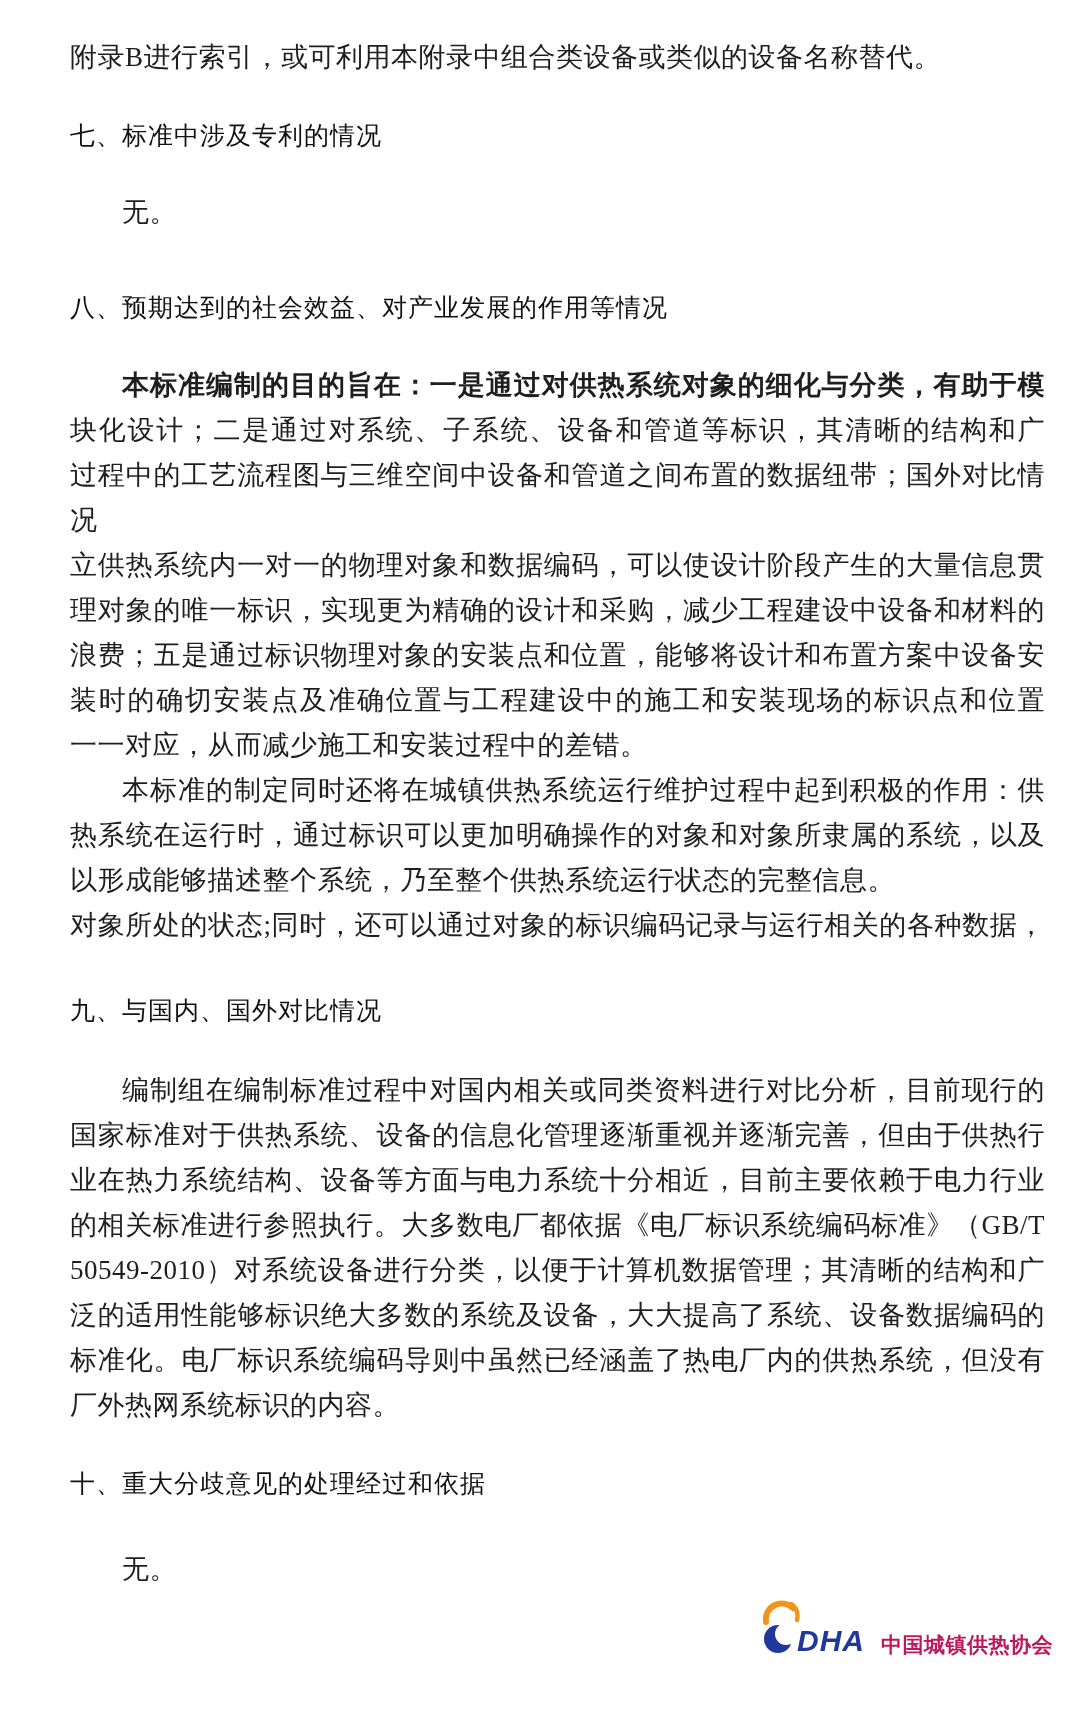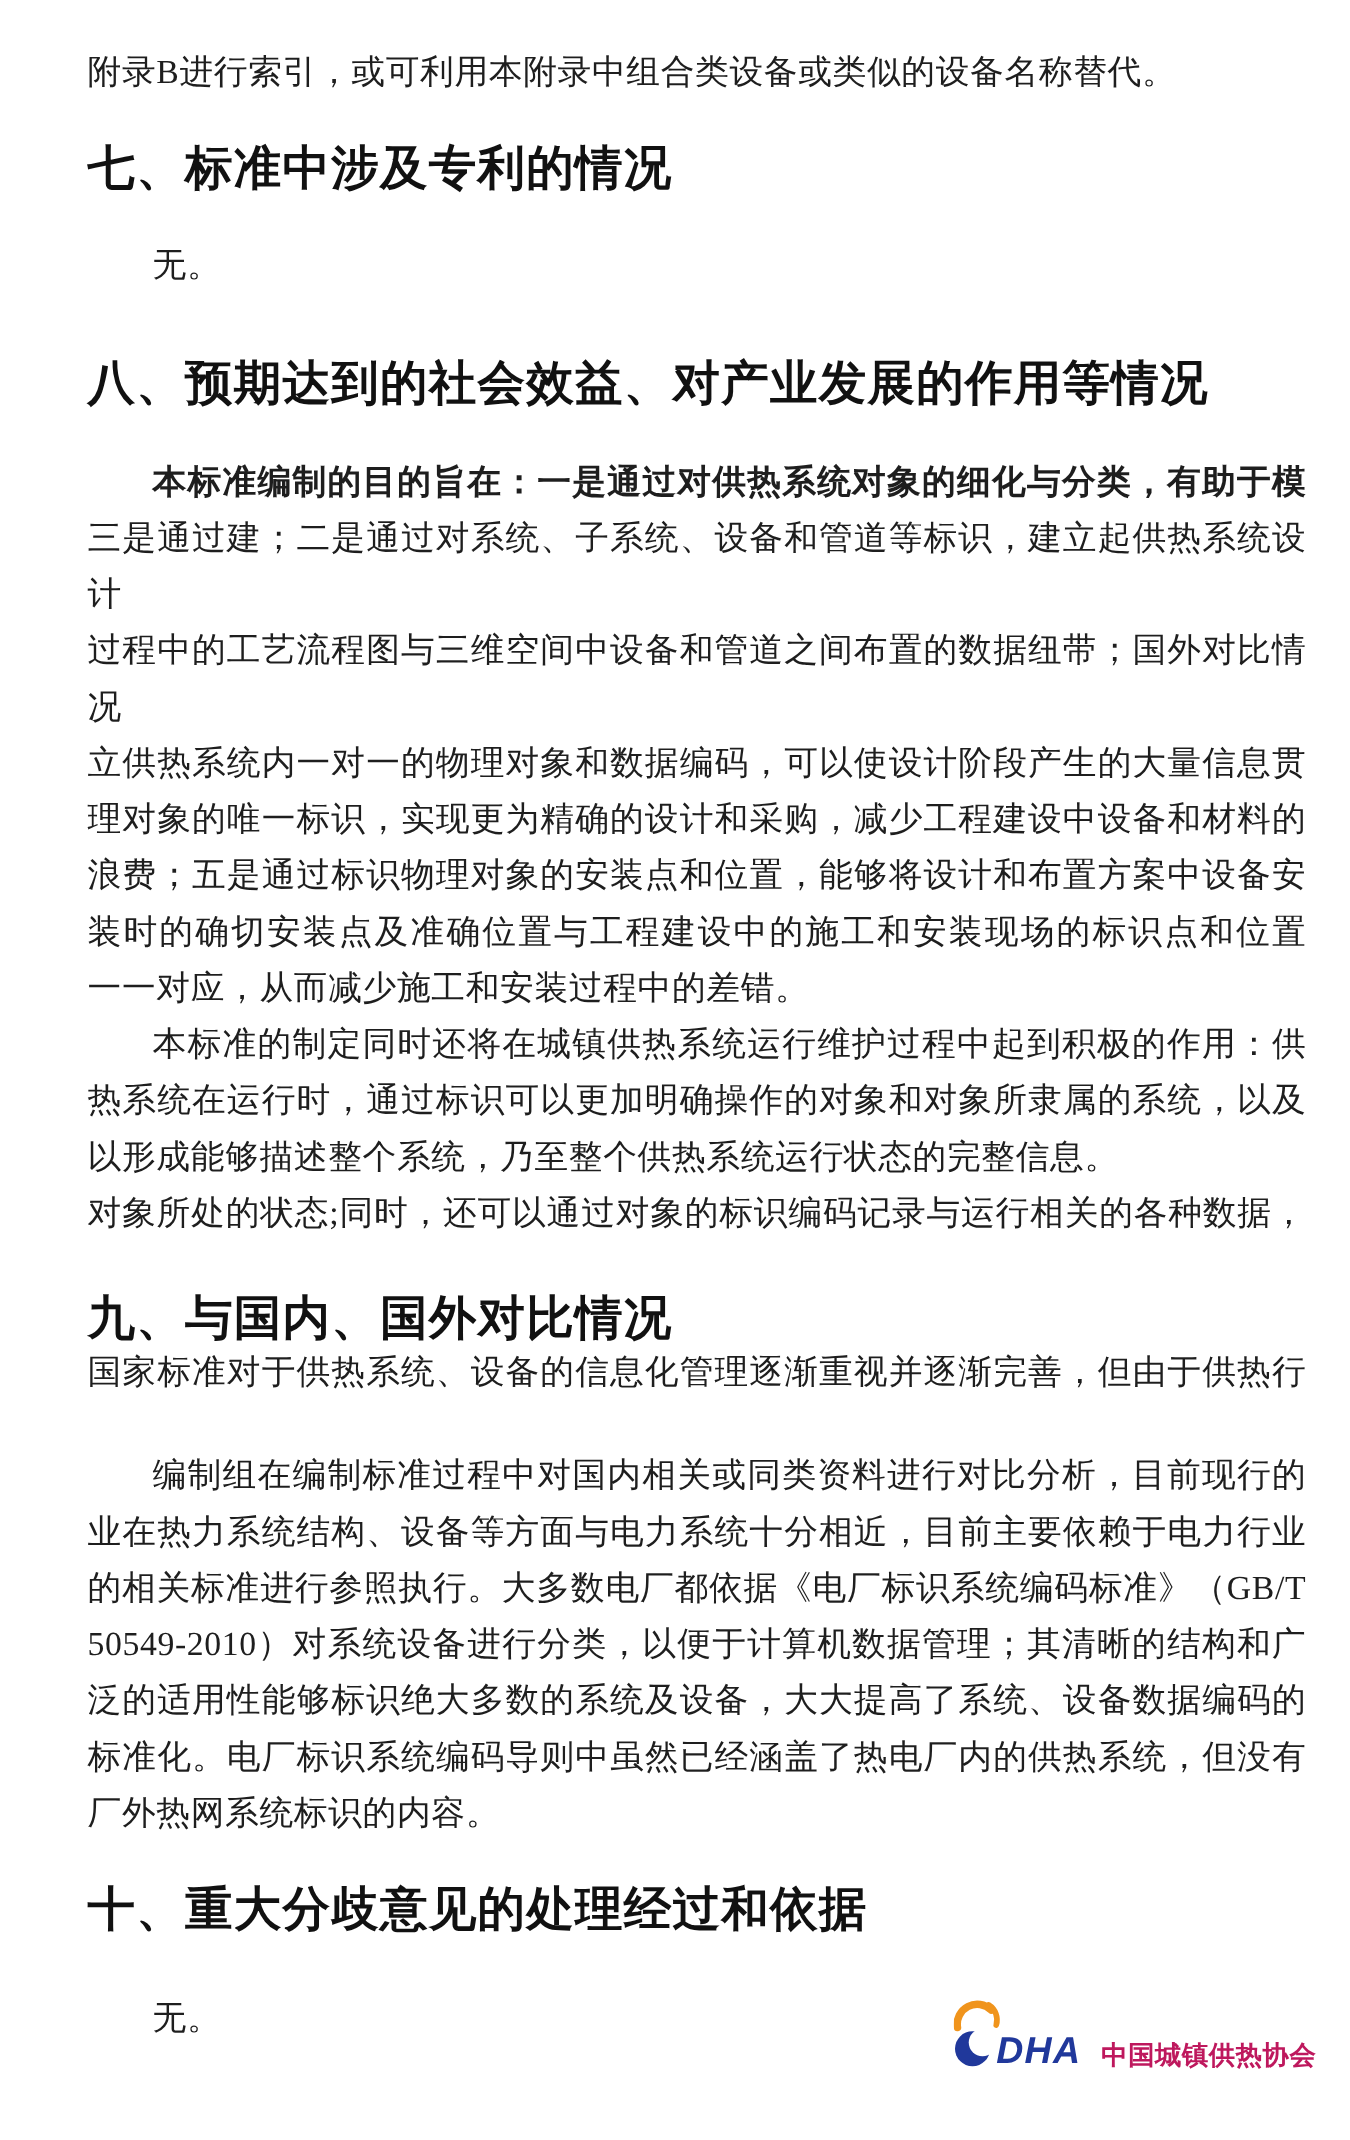--- a/index.html
+++ b/index.html
@@ -29,22 +29,22 @@
   .j {
     text-align: justify;
     text-align-last: justify;
     text-justify: inter-character;
   }
   
   .ind { text-indent: 52px; }
   
   .h {
     font-family: "Liberation Sans", "DejaVu Sans", sans-serif;
-    font-weight: 700;
-    font-size: 38px;
+    font-weight: 400;
+    font-size: 25px;
     line-height: 40px;
     margin: 0;
     color: #111111;
     letter-spacing: 1px;
   }
   .mt35 { margin-top: 35px; }
   .mt36 { margin-top: 36px; font-weight: bold; }
   .mt38 { margin-top: 38px; }
   .mt42 { margin-top: 42px; }
   .mt44 { margin-top: 44px; }
@@ -84,35 +84,35 @@
 
 <main class="page">
 
   <p class="bl">附录B进行索引，或可利用本附录中组合类设备或类似的设备名称替代。</p>
 
   <h2 class="h mt35">七、标准中涉及专利的情况</h2>
   <p class="bl ind mt35">无。</p>
 
   <h2 class="h mt52">八、预期达到的社会效益、对产业发展的作用等情况</h2>
   <p class="bl j ind mt36">本标准编制的目的旨在：一是通过对供热系统对象的细化与分类，有助于模</p>
-  <p class="bl j">三是通过建；二是通过对系统、子系统、设备和管道等标识，建立起供热系统设计</p>
+  <p class="bl j">块化设计；二是通过对系统、子系统、设备和管道等标识，其清晰的结构和广</p>
   <p class="bl j">过程中的工艺流程图与三维空间中设备和管道之间布置的数据纽带；国外对比情况</p>
   <p class="bl j">立供热系统内一对一的物理对象和数据编码，可以使设计阶段产生的大量信息贯</p>
   <p class="bl j">理对象的唯一标识，实现更为精确的设计和采购，减少工程建设中设备和材料的</p>
   <p class="bl j">浪费；五是通过标识物理对象的安装点和位置，能够将设计和布置方案中设备安</p>
   <p class="bl j">装时的确切安装点及准确位置与工程建设中的施工和安装现场的标识点和位置</p>
   <p class="bl">一一对应，从而减少施工和安装过程中的差错。</p>
   <p class="bl j ind">本标准的制定同时还将在城镇供热系统运行维护过程中起到积极的作用：供</p>
   <p class="bl j">热系统在运行时，通过标识可以更加明确操作的对象和对象所隶属的系统，以及</p>
   <p class="bl">以形成能够描述整个系统，乃至整个供热系统运行状态的完整信息。</p>
   <p class="bl j">对象所处的状态;同时，还可以通过对象的标识编码记录与运行相关的各种数据，</p>
 
   <h2 class="h mt42">九、与国内、国外对比情况</h2>
+  <p class="bl j ind mt38">编制组在编制标准过程中对国内相关或同类资料进行对比分析，目前现行的</p>
   <p class="bl j">国家标准对于供热系统、设备的信息化管理逐渐重视并逐渐完善，但由于供热行</p>
-  <p class="bl j ind mt38">编制组在编制标准过程中对国内相关或同类资料进行对比分析，目前现行的</p>
   <p class="bl j">业在热力系统结构、设备等方面与电力系统十分相近，目前主要依赖于电力行业</p>
   <p class="bl j">的相关标准进行参照执行。大多数电厂都依据《电厂标识系统编码标准》（GB/T</p>
   <p class="bl j">50549-2010）对系统设备进行分类，以便于计算机数据管理；其清晰的结构和广</p>
   <p class="bl j">泛的适用性能够标识绝大多数的系统及设备，大大提高了系统、设备数据编码的</p>
   <p class="bl j">标准化。电厂标识系统编码导则中虽然已经涵盖了热电厂内的供热系统，但没有</p>
   <p class="bl">厂外热网系统标识的内容。</p>
 
   <h2 class="h mt35">十、重大分歧意见的处理经过和依据</h2>
   <p class="bl ind mt44">无。</p>
 

